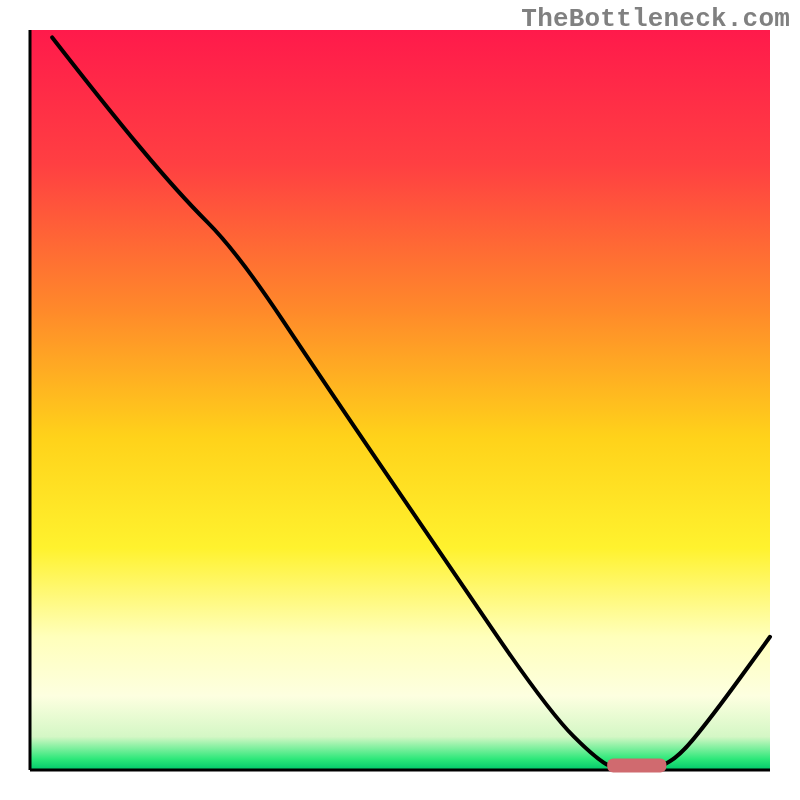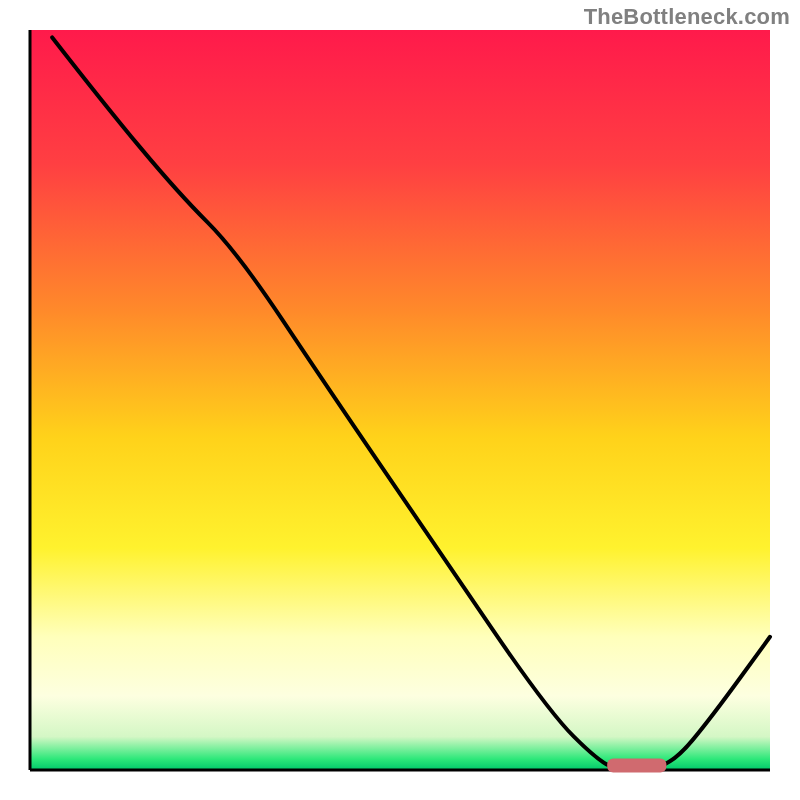--- a/index.html
+++ b/index.html
@@ -12,22 +12,22 @@
   }
   .chart-wrap {
     position: relative;
     width: 800px;
     height: 800px;
   }
   .attribution {
     position: absolute;
     top: 4px;
     right: 10px;
-    font-family: Liberation Sans, sans-serif;
-    font-size: 22px;
+    font-family: Liberation Mono, monospace;
+    font-size: 26px;
     font-weight: bold;
     color: #808080;
     letter-spacing: 0.2px;
     user-select: none;
   }
   svg {
     display: block;
   }
 </style>
 </head>

